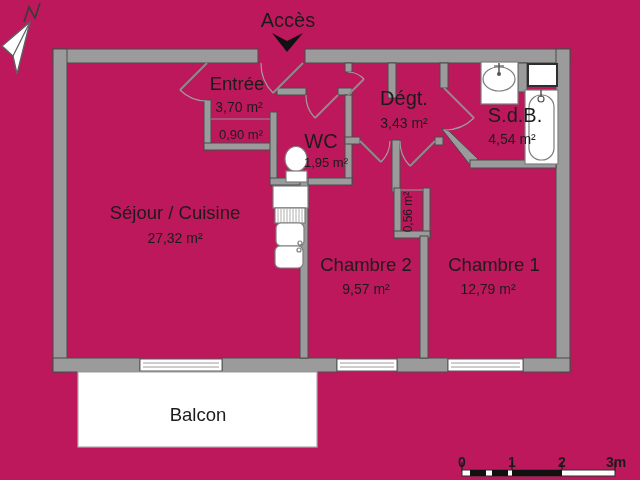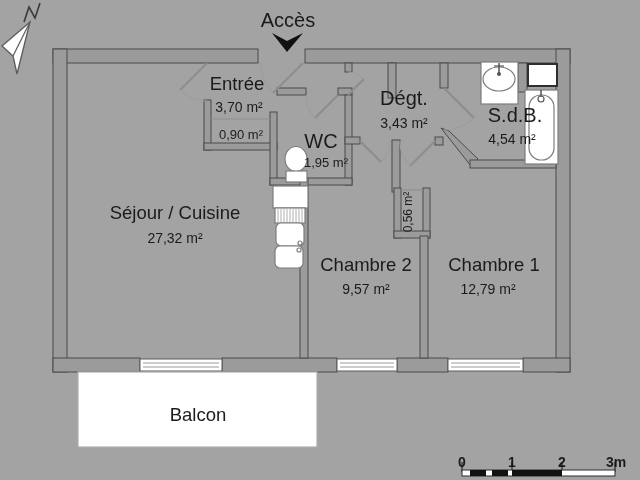--- a/index.html
+++ b/index.html
@@ -1,16 +1,16 @@
 <!DOCTYPE html>
 <html><head>
 <meta charset="utf-8">
 <style>
   html,body{margin:0;padding:0;background:#ffffff;}
-  #stage{position:relative;width:640px;height:480px;background:#a3a3a3;overflow:hidden;}
+  #stage{position:relative;width:640px;height:480px;background:#be185d;overflow:hidden;}
   svg{display:block;}
   text{fill:#1b1b1b;font-family:"Liberation Sans","DejaVu Sans",sans-serif;}
   .ctr{text-anchor:middle;}
   .rname{font-size:18.5px;}
   .rname-big{font-size:20px;}
   .rarea{font-size:14px;}
   .rarea-sm{font-size:13px;}
   .tick{font-size:14px;font-weight:700;}
   .wall{fill:#9b9b9b;stroke:#4a4a4a;stroke-width:1;}
   .thinwall{fill:none;stroke:#8f8f8f;stroke-width:1.2;}

